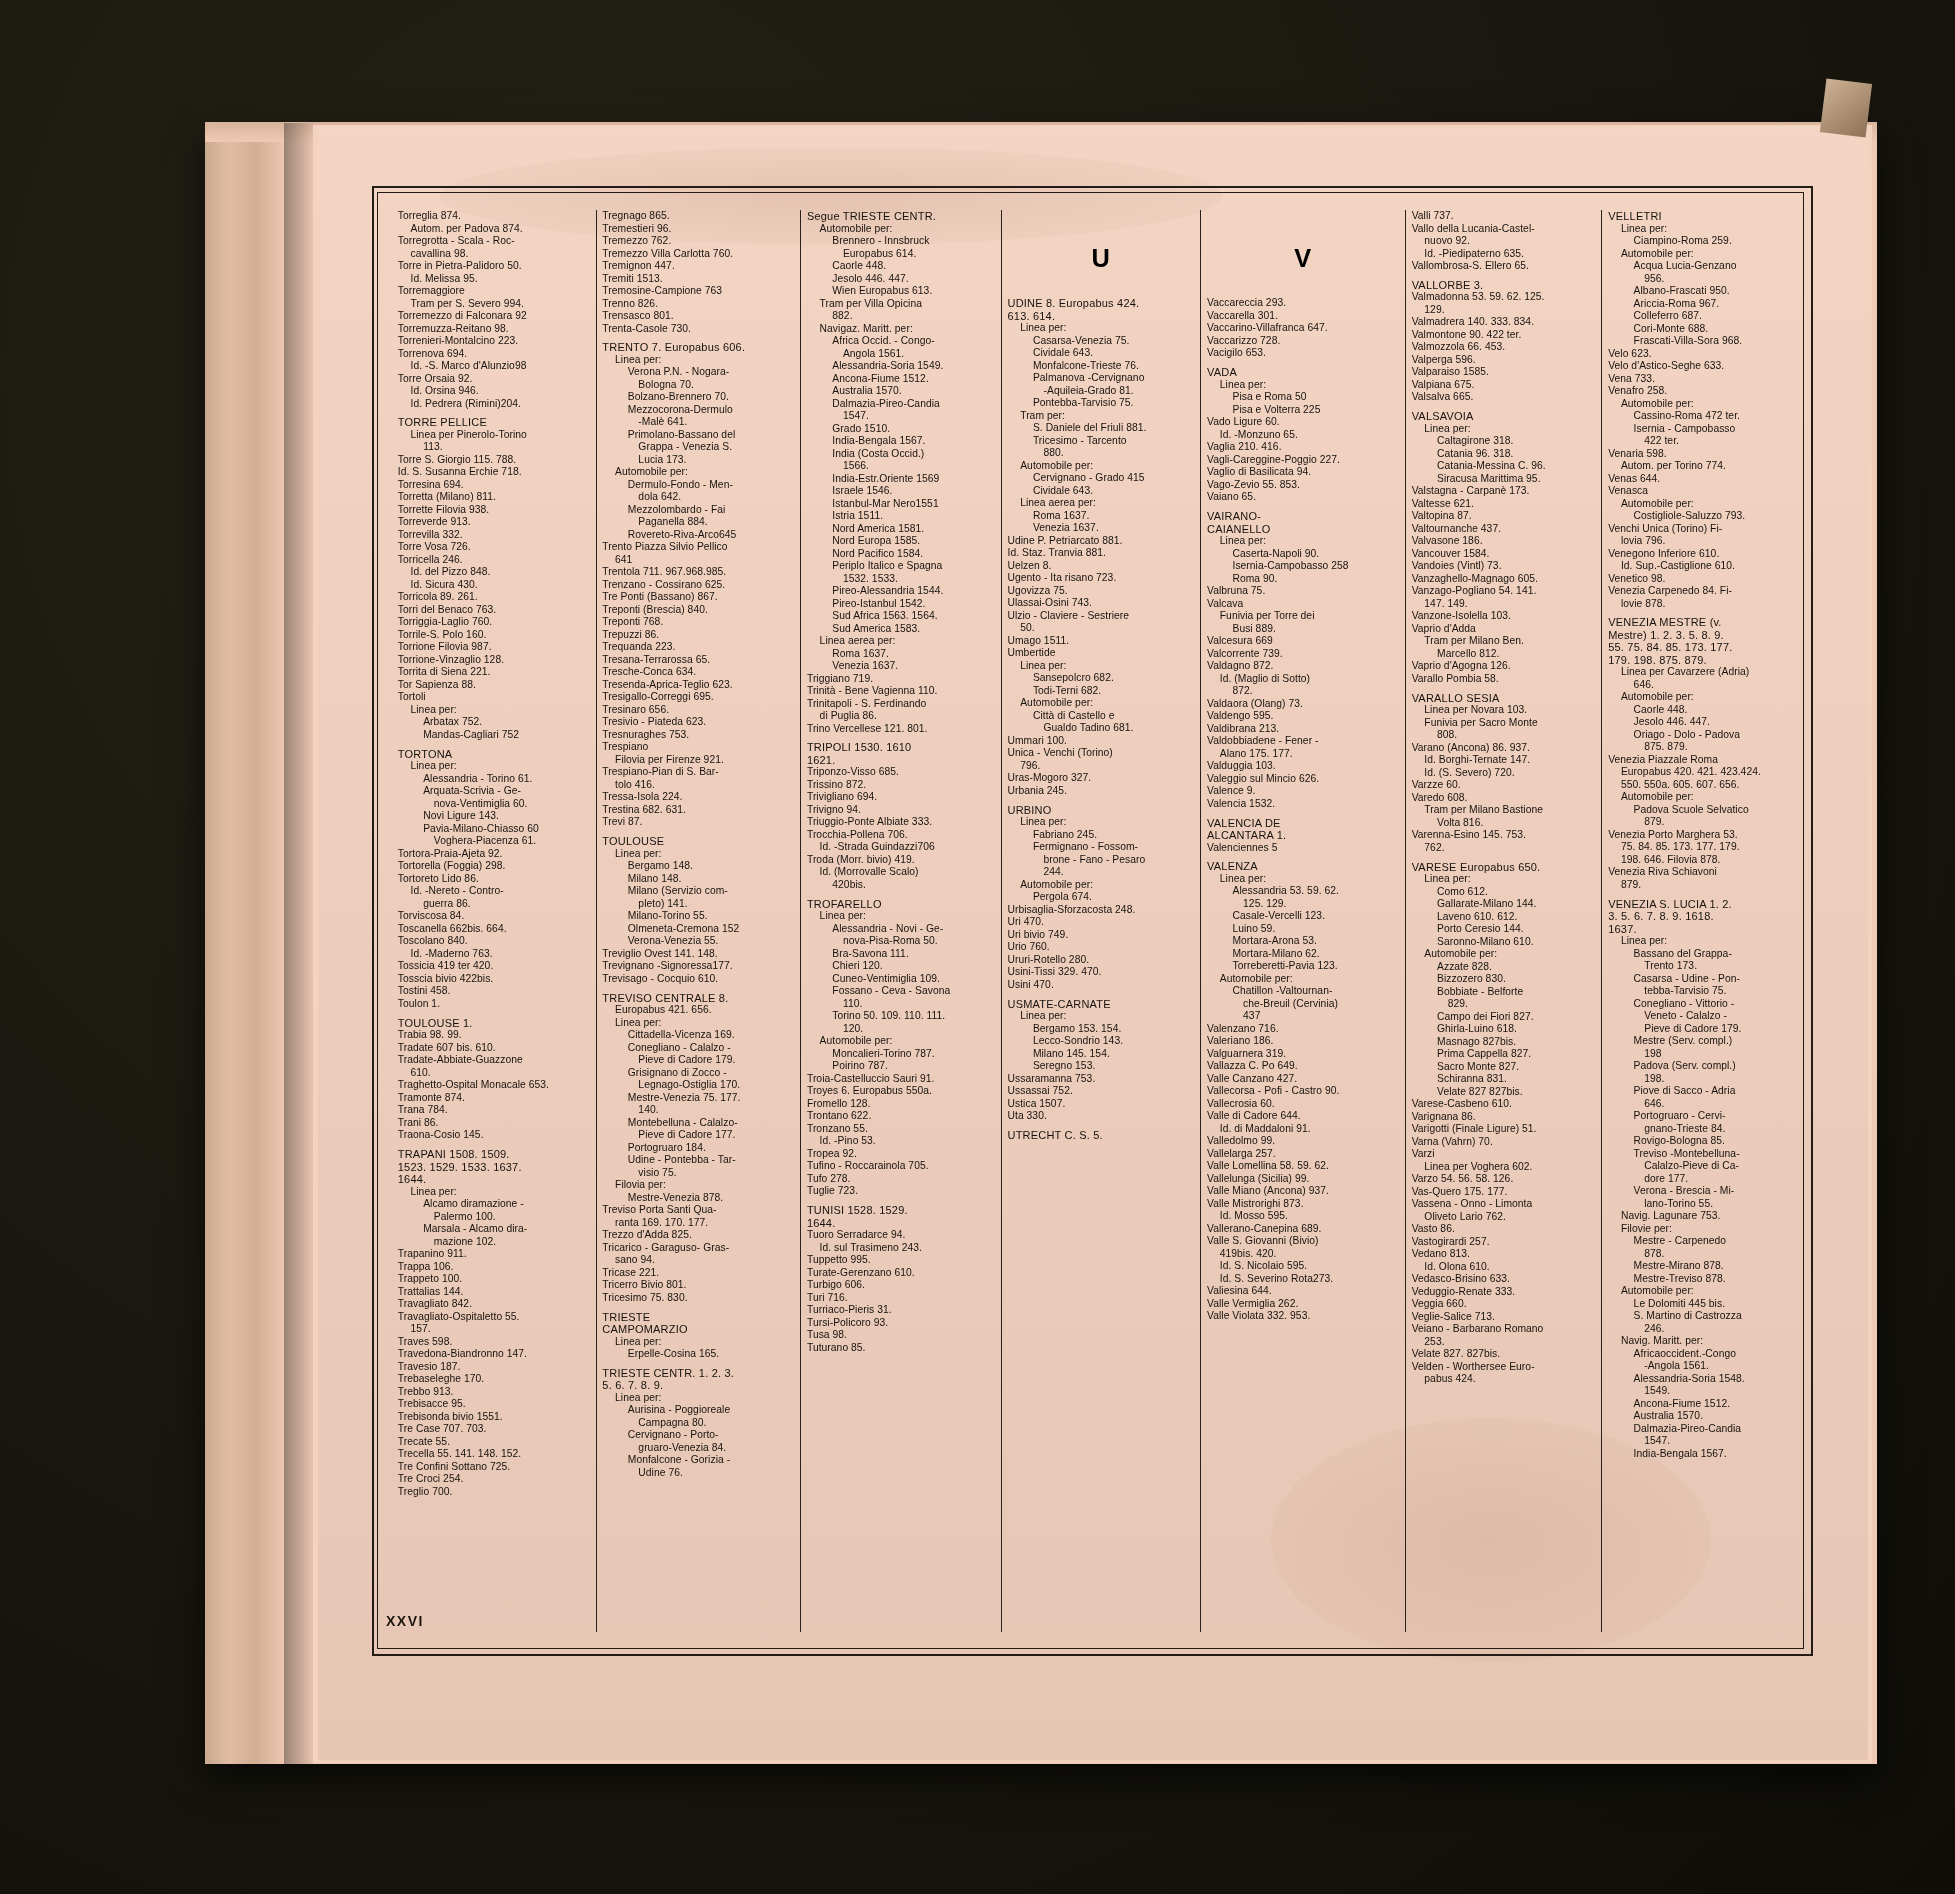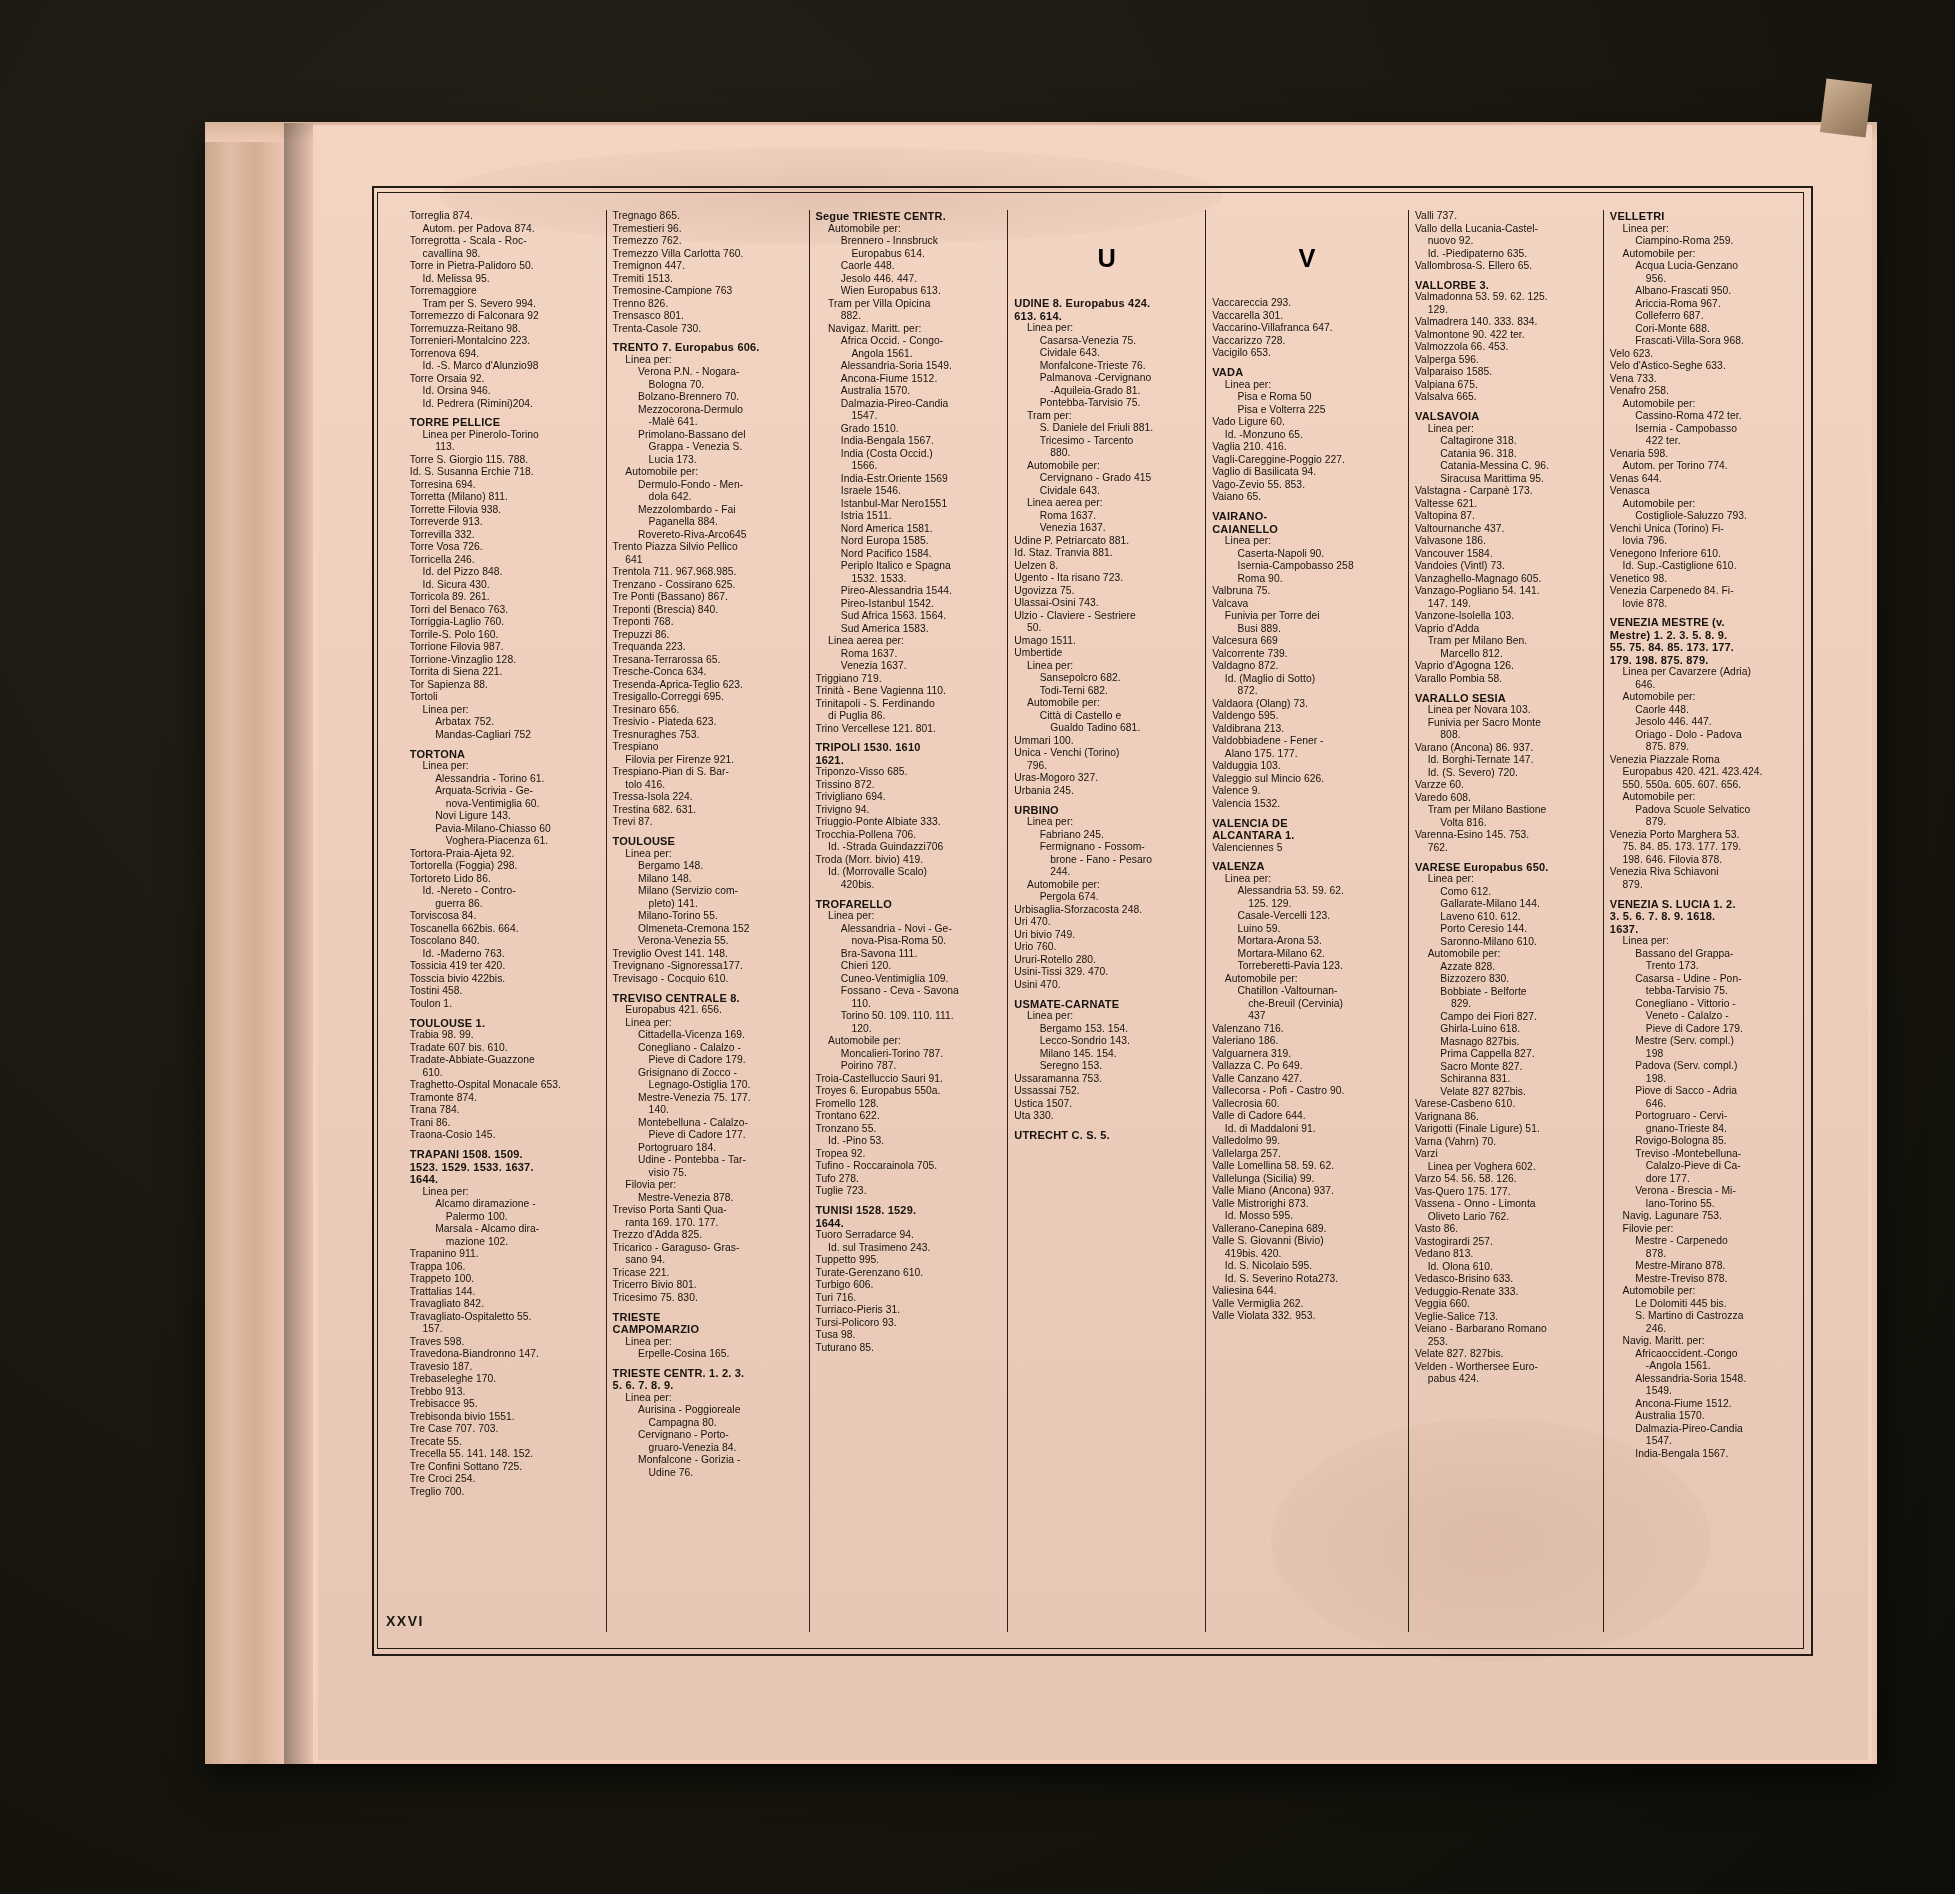--- a/index.html
+++ b/index.html
@@ -22,21 +22,21 @@
   #frame{position:absolute;left:372px;top:186px;width:1437px;height:1466px;
          border:2px solid #241c14;}
   #inner{position:absolute;left:377px;top:192px;width:1425px;height:1455px;
          border:1px solid #241c14;}
   #cols{position:absolute;left:391px;top:210px;width:1403px;height:1422px;
         display:flex;}
   .col{position:relative;padding:0 5.9px 0 6.8px;box-sizing:border-box;}
   .vl{position:absolute;top:0;bottom:0;width:1px;background:#2a2118;}
   .txt{font-size:10.3px;line-height:12.5px;color:#17120d;
        font-family:"Liberation Sans",sans-serif;letter-spacing:0.05px;}
-  .hd{font-weight:bold;font-size:11px;letter-spacing:0.2px;}
+  .hd{font-weight:normal;font-size:11px;letter-spacing:0.2px;}
   .it{}
   .ind1{padding-left:12.7px;}
   .ind2{padding-left:25.4px;}
   .ind3{padding-left:36px;}
   .gap{height:6.4px;}
   .bigletter{font-weight:bold;font-size:25.4px;text-align:center;letter-spacing:0.5px;}
   .folio{position:absolute;left:386px;top:1613px;font-weight:bold;font-size:14px;
          letter-spacing:1.5px;color:#1b1610;}
   .stain{position:absolute;border-radius:50%;pointer-events:none;}
   #sp1{left:440px;top:147px;width:782px;height:98px;
@@ -59,21 +59,21 @@
 <div id="paper"></div>
 <div id="gutter"></div>
 <div id="corner"></div>
 <div class="stain" id="sp1"></div>
 <div class="stain" id="sp2"></div>
 
 <div id="frame"></div>
 <div id="inner"></div>
 
 <div id="cols">
-    <div class="col" style="width: 205px; margin-left: 12px;">
+    <div class="col" style="width: 205px;">
       <div>
         <div class="txt">Torreglia 874.</div>
         <div class="txt ind1">Autom. per Padova 874.</div>
         <div class="txt">Torregrotta - Scala - Roc-</div>
         <div class="txt ind1">cavallina 98.</div>
         <div class="txt">Torre in Pietra-Palidoro 50.</div>
         <div class="txt ind1">Id.   Melissa 95.</div>
         <div class="txt">Torremaggiore</div>
         <div class="txt ind1">Tram per S. Severo 994.</div>
         <div class="txt">Torremezzo di Falconara 92</div>

